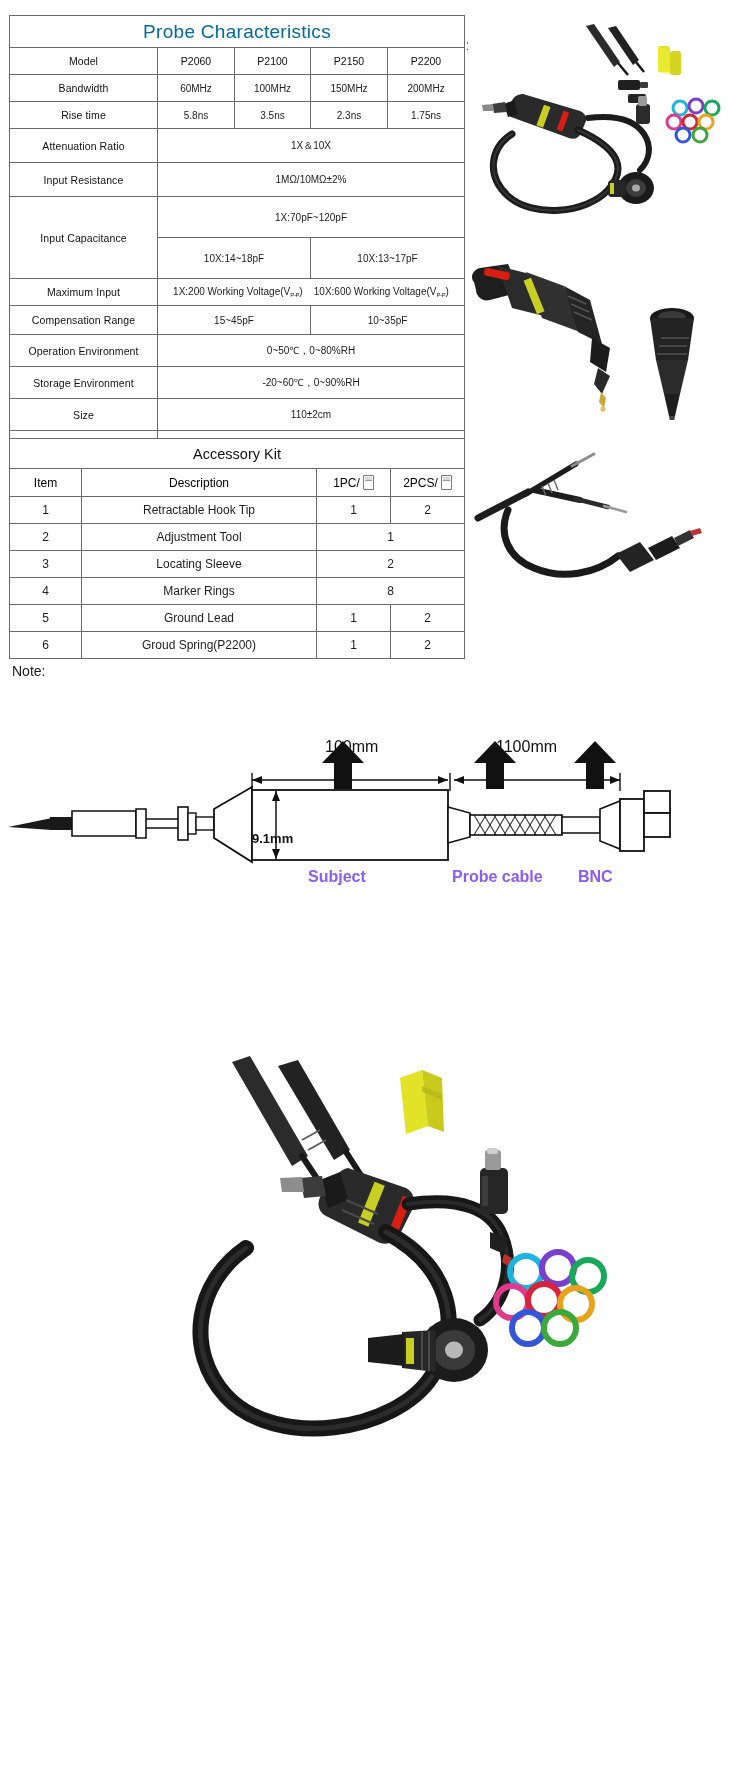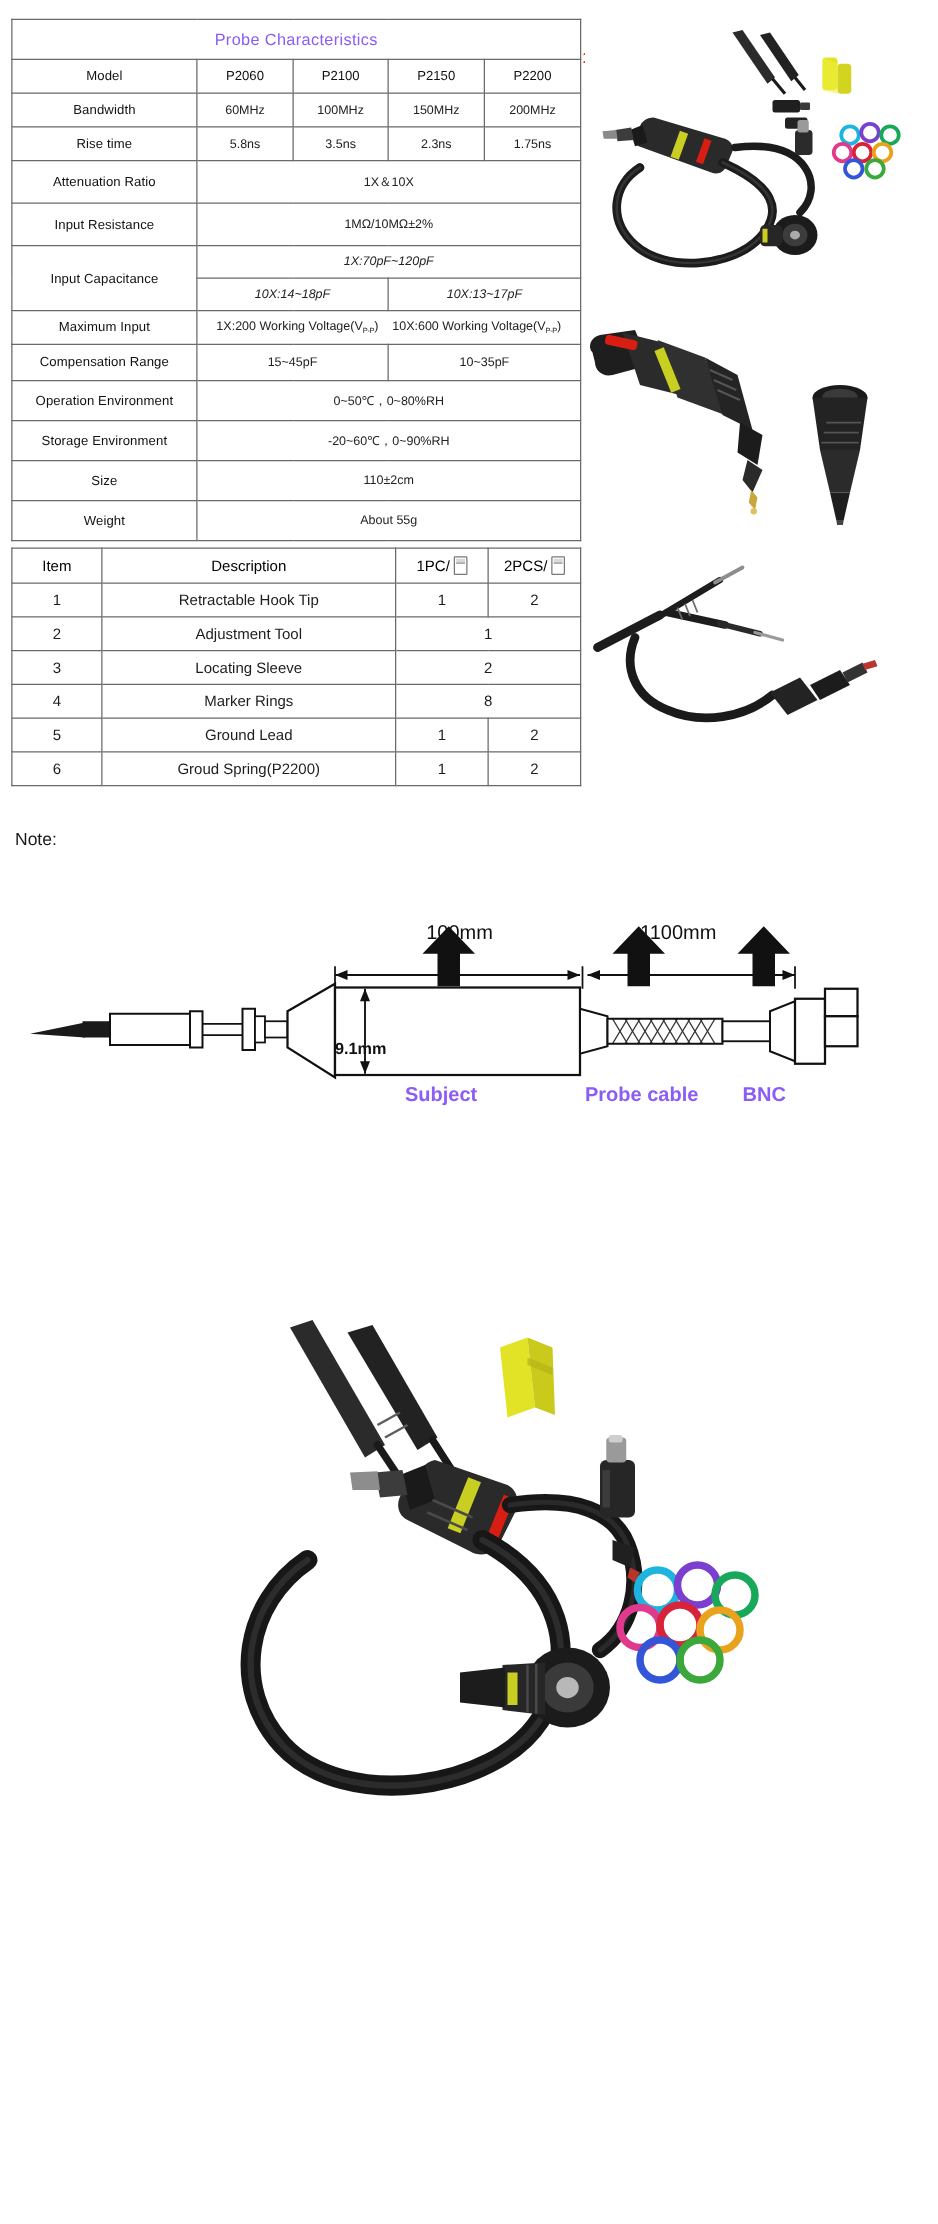--- a/index.html
+++ b/index.html
@@ -30,44 +30,44 @@
     background: #fff;
   }
   table.grid td, table.grid th {
     border: 1px solid #6a6a6a;
     text-align: center;
     vertical-align: middle;
     padding: 0;
     font-weight: normal;
   }
   .tbl-title {
-    font-size: 13px;
+    font-size: 19px;
     font-weight: bold;
     letter-spacing: .3px;
     height: 32px;
-    color: #8b5cf6;
+    color: #0369a1;
   }
   .rowlabel {
     font-size: 10.5px;
     font-weight: bold;
     color: #111;
     letter-spacing: .1px;
   }
   .val {
     font-size: 10px;
     color: #222;
   }
   .val-b {
     font-size: 10.5px;
     font-weight: bold;
     color: #111;
   }
   .h34 { height: 34px; }
   .h27 { height: 27px; }
-  .h25 { height: 26px; font-style: italic; }
+  .h25 { height: 41px; }
   .h32 { height: 32px; }
   .h29 { height: 29px; }
   sub.pp {
     font-size: 6px;
     vertical-align: -2px;
     letter-spacing: -.3px;
   }
 
   
   .acc-wrap {
@@ -143,21 +143,21 @@
   
   .photo {
     position: absolute;
     overflow: hidden;
   }
   .photo svg { display: block; }
 
   
   .dim-wrap {
     position: absolute;
-    left: 16px;
+    left: 0px;
     top: 735px;
     width: 602px;
     height: 180px;
   }
   .dim-label {
     position: absolute;
     font-size: 16px;
     color: #111;
   }
   .dim-caption {
@@ -270,20 +270,23 @@
 
 <div class="acc-wrap">
   <table class="grid">
     <colgroup>
       <col style="width:72px">
       <col style="width:235px">
       <col style="width:74px">
       <col style="width:74px">
     </colgroup>
     <tbody>
+        <tr>
+      <td class="acc-title" colspan="4">Accessory Kit</td>
+    </tr>
     <tr>
       <td class="acc-head">Item</td>
       <td class="acc-head">Description</td>
       <td class="acc-head">
         <span class="pc-head">
           <span>1PC/</span>
           <span class="box-icon"></span>
         </span>
       </td>
       <td class="acc-head">

